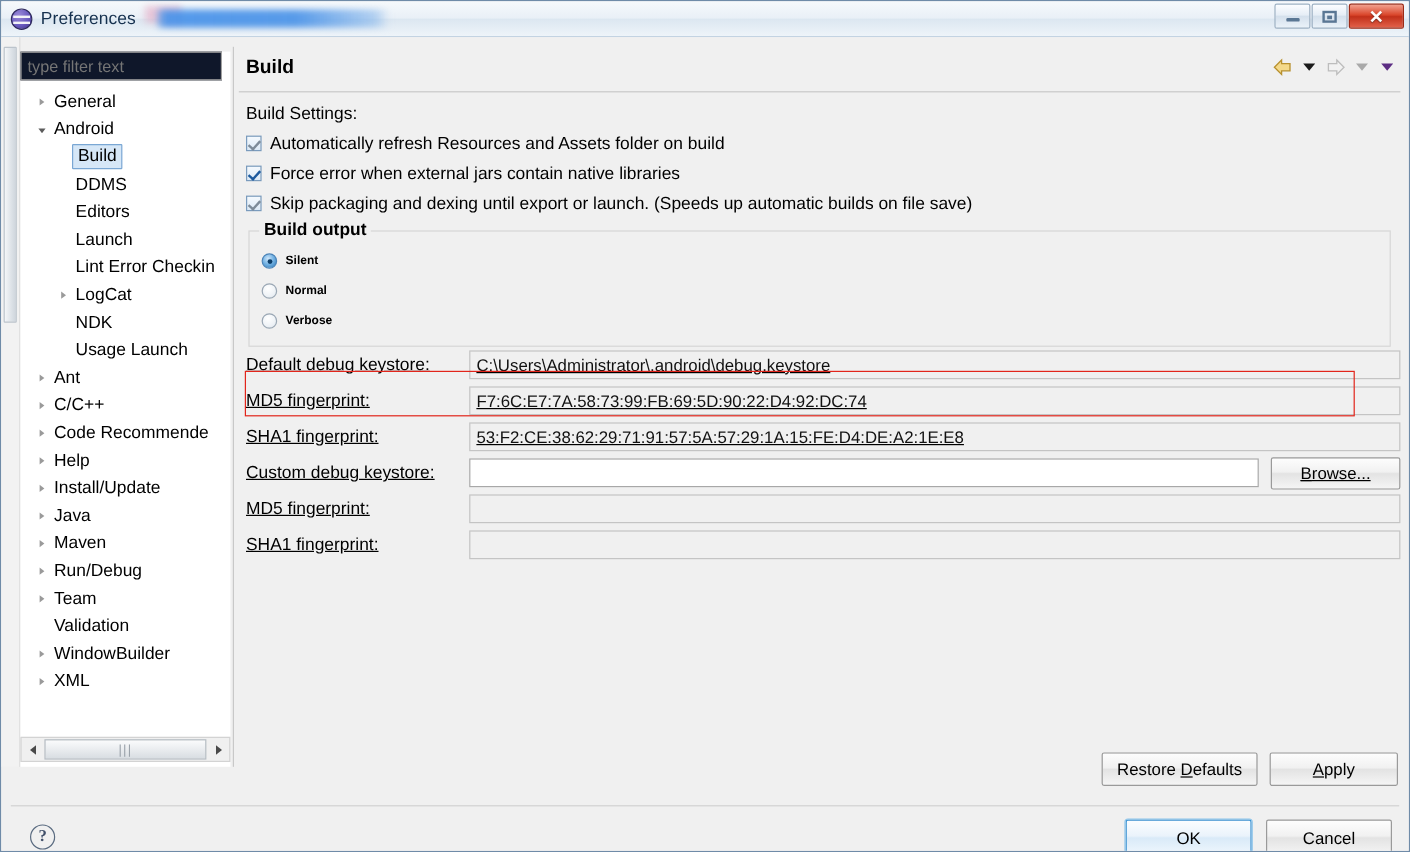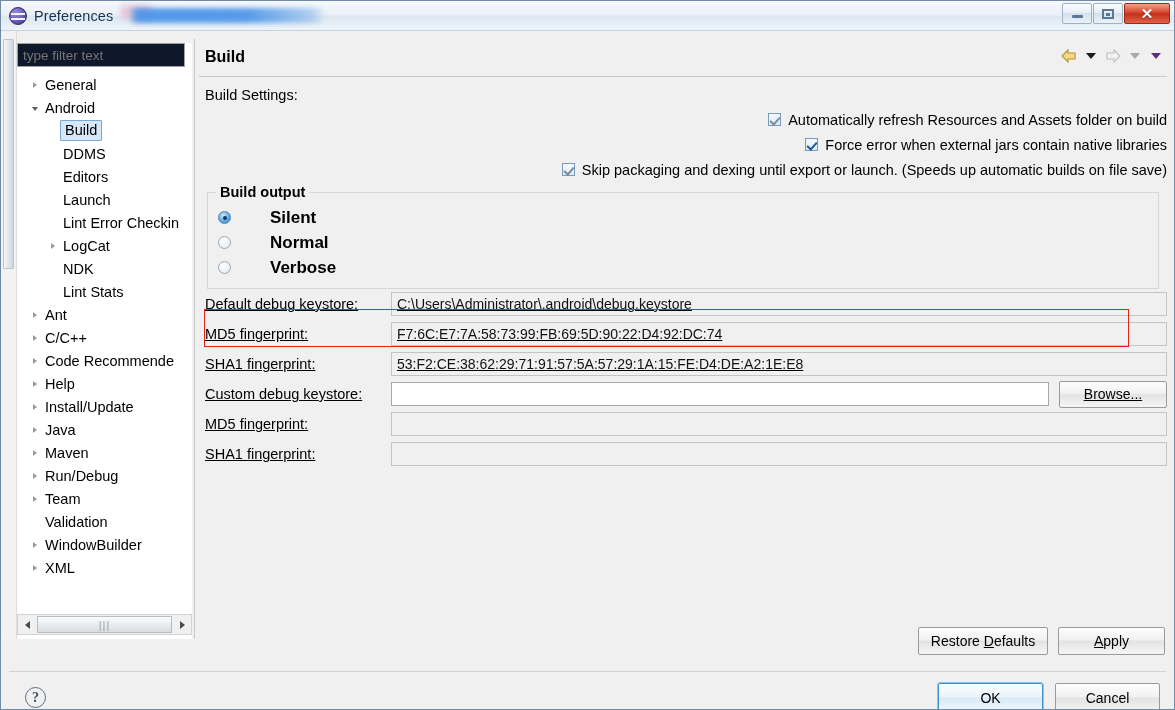--- a/index.html
+++ b/index.html
@@ -173,21 +173,21 @@
   .nav-caret {
     width: 0; height: 0;
     border-left: 5px solid transparent; border-right: 5px solid transparent;
     border-top: 6px solid #1b1b1b; margin: 0 4px;
   }
   .nav-caret.grey { border-top-color: #a9a9a9; }
   .nav-caret.purple { border-top-color: #5c2d83; }
 
   .sectlabel { font-size: 14.5px; color: #000; margin: 10px 0 4px 6px; }
 
-  .cbrow { display: flex; align-items: center; height: 25px; padding-left: 6px; justify-content: flex-end; }
+  .cbrow { display: flex; align-items: center; height: 25px; padding-left: 6px; }
   .cb {
     width: 13px; height: 13px; border: 1px solid #7a9bbd;
     background: linear-gradient(to bottom,#f4f9fe,#dbe9f6);
     margin-right: 7px; flex: none; position: relative;
   }
   .cb.checked::after {
     content: ""; position: absolute; left: 3px; top: 1px;
     width: 4px; height: 8px; border: solid #1d5a9e;
     border-width: 0 2px 2px 0; transform: rotate(42deg);
   }
@@ -210,21 +210,21 @@
     position: relative;
   }
   .rd.on {
     border-color: #4a83b8;
     background: radial-gradient(circle at 40% 32%, #cfe6fa 0%, #76b4e4 45%, #2e7ab8 100%);
   }
   .rd.on::after {
     content: ""; position: absolute; left: 3.5px; top: 3.5px;
     width: 4px; height: 4px; border-radius: 50%; background: #0c3d68;
   }
-  .rdtext { font-size: 17px; color: #000; margin-left: 32px; }
+  .rdtext { font-size: 10px; color: #000; }
 
   
   .frow { display: flex; align-items: center; height: 30px; padding-left: 6px; text-decoration: underline; }
   .flabel { width: 186px; font-size: 14.5px; color: #000; flex: none; }
   .fval {
     flex: 1; height: 24px; line-height: 22px;
     border: 1px solid #c4c4c4; background: #f0f0f0;
     padding: 0 5px; font-size: 14px; color: #111;
     overflow: hidden; white-space: nowrap;
     font-family: "Liberation Sans", sans-serif;
@@ -356,21 +356,21 @@
           <div class="tnode d1">
             <span class="tw empty">
               <span class="arrow-c"></span>
             </span>
             <span class="tlabel">NDK</span>
           </div>
           <div class="tnode d1">
             <span class="tw empty">
               <span class="arrow-c"></span>
             </span>
-            <span class="tlabel">Lint Stats</span>
+            <span class="tlabel">Usage Launch</span>
           </div>
           <div class="tnode d0">
             <span class="tw">
               <span class="arrow-c"></span>
             </span>
             <span class="tlabel">Ant</span>
           </div>
           <div class="tnode d0">
             <span class="tw">
               <span class="arrow-c"></span>

